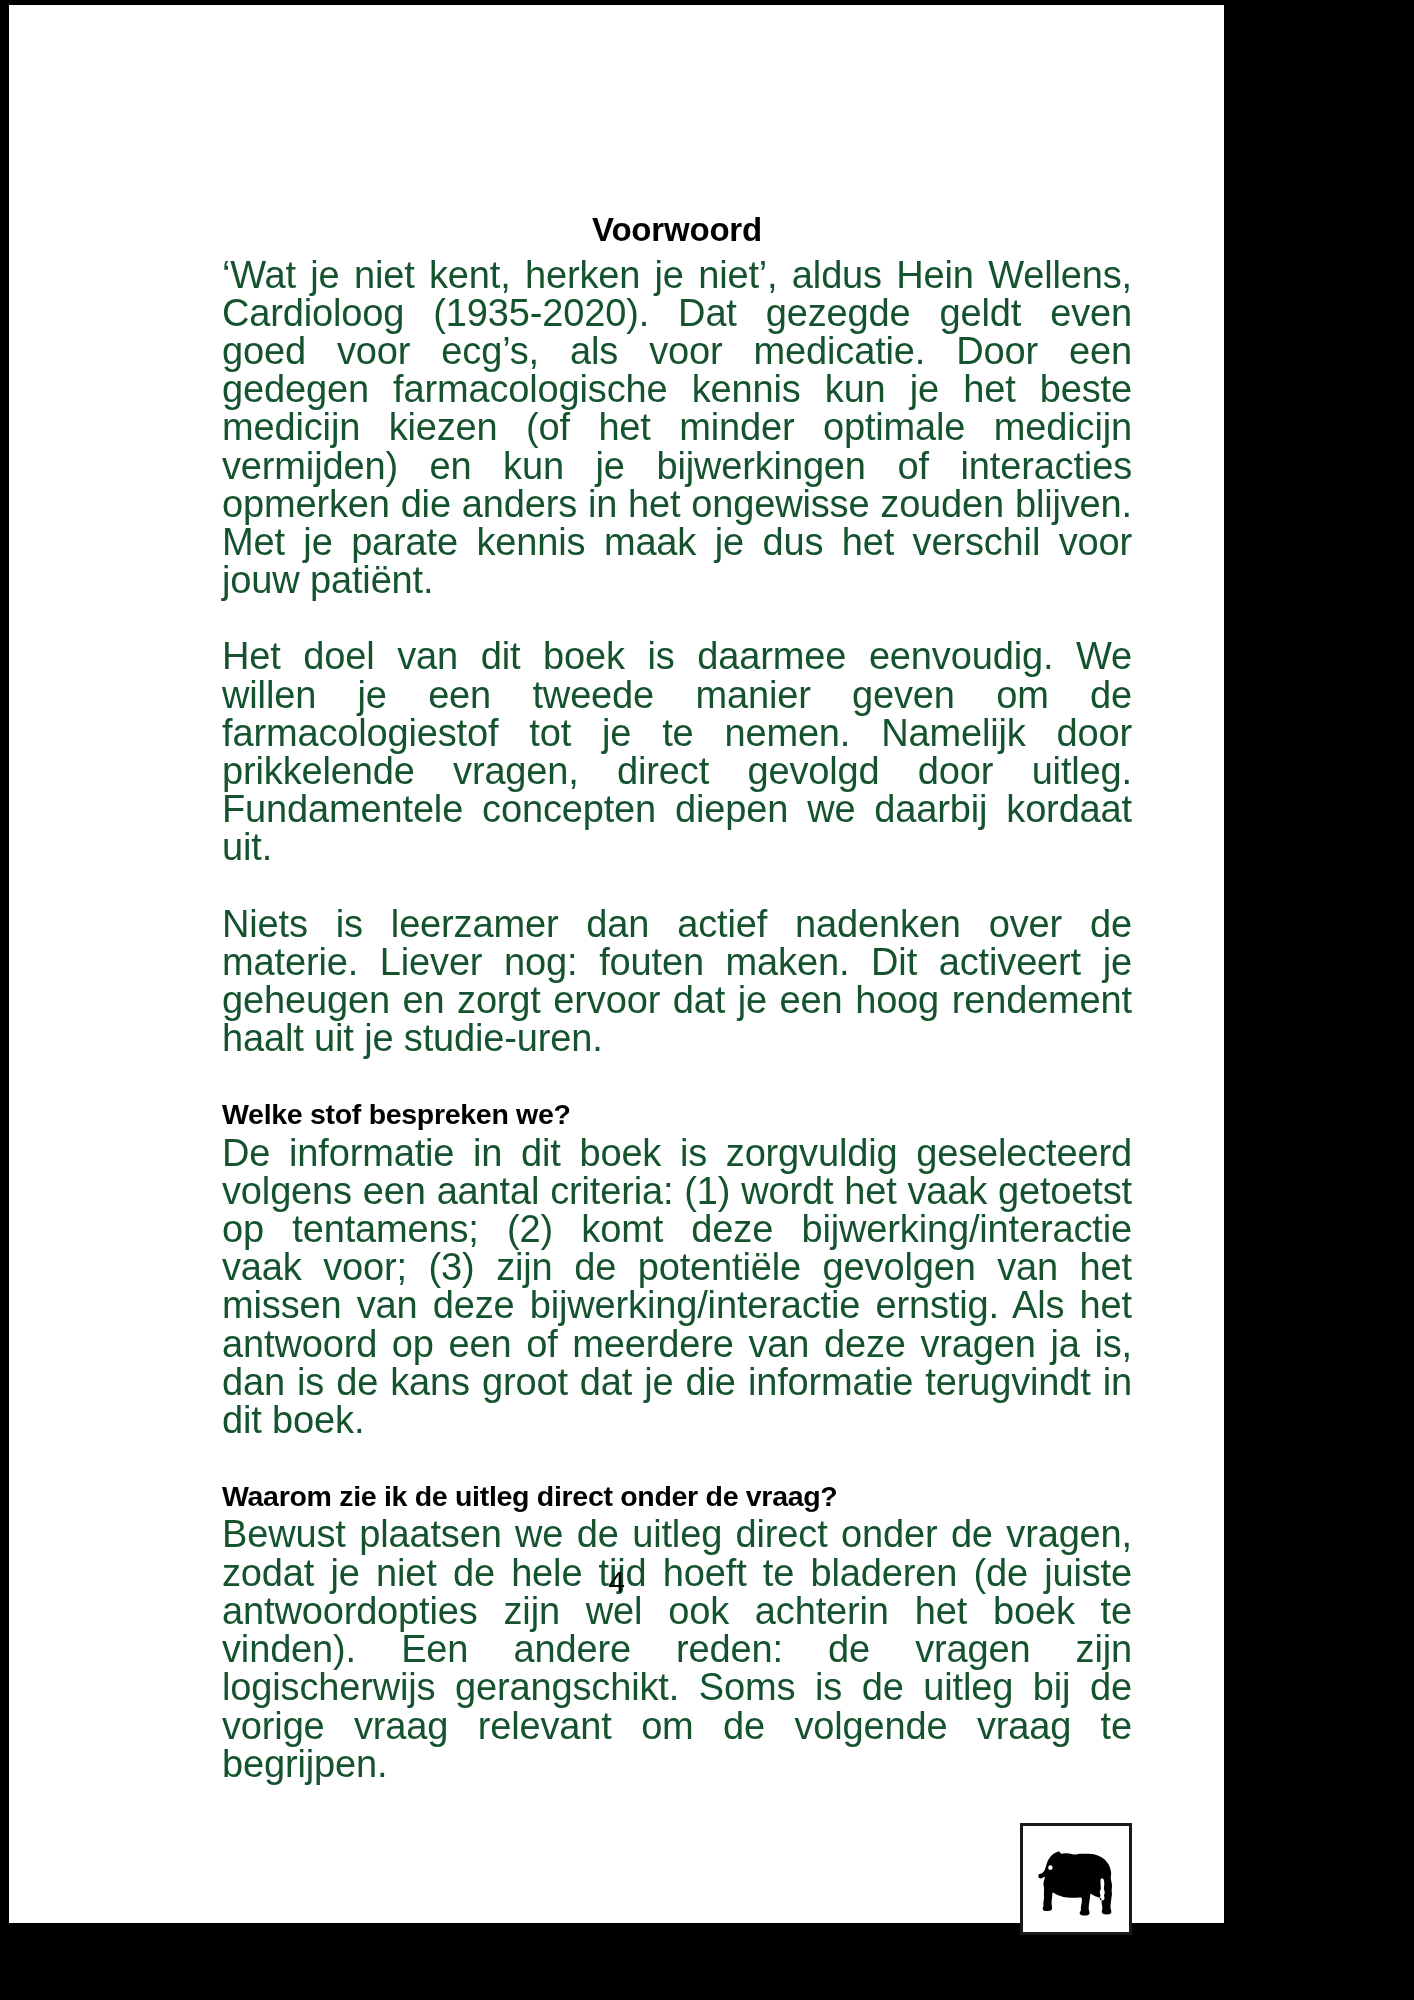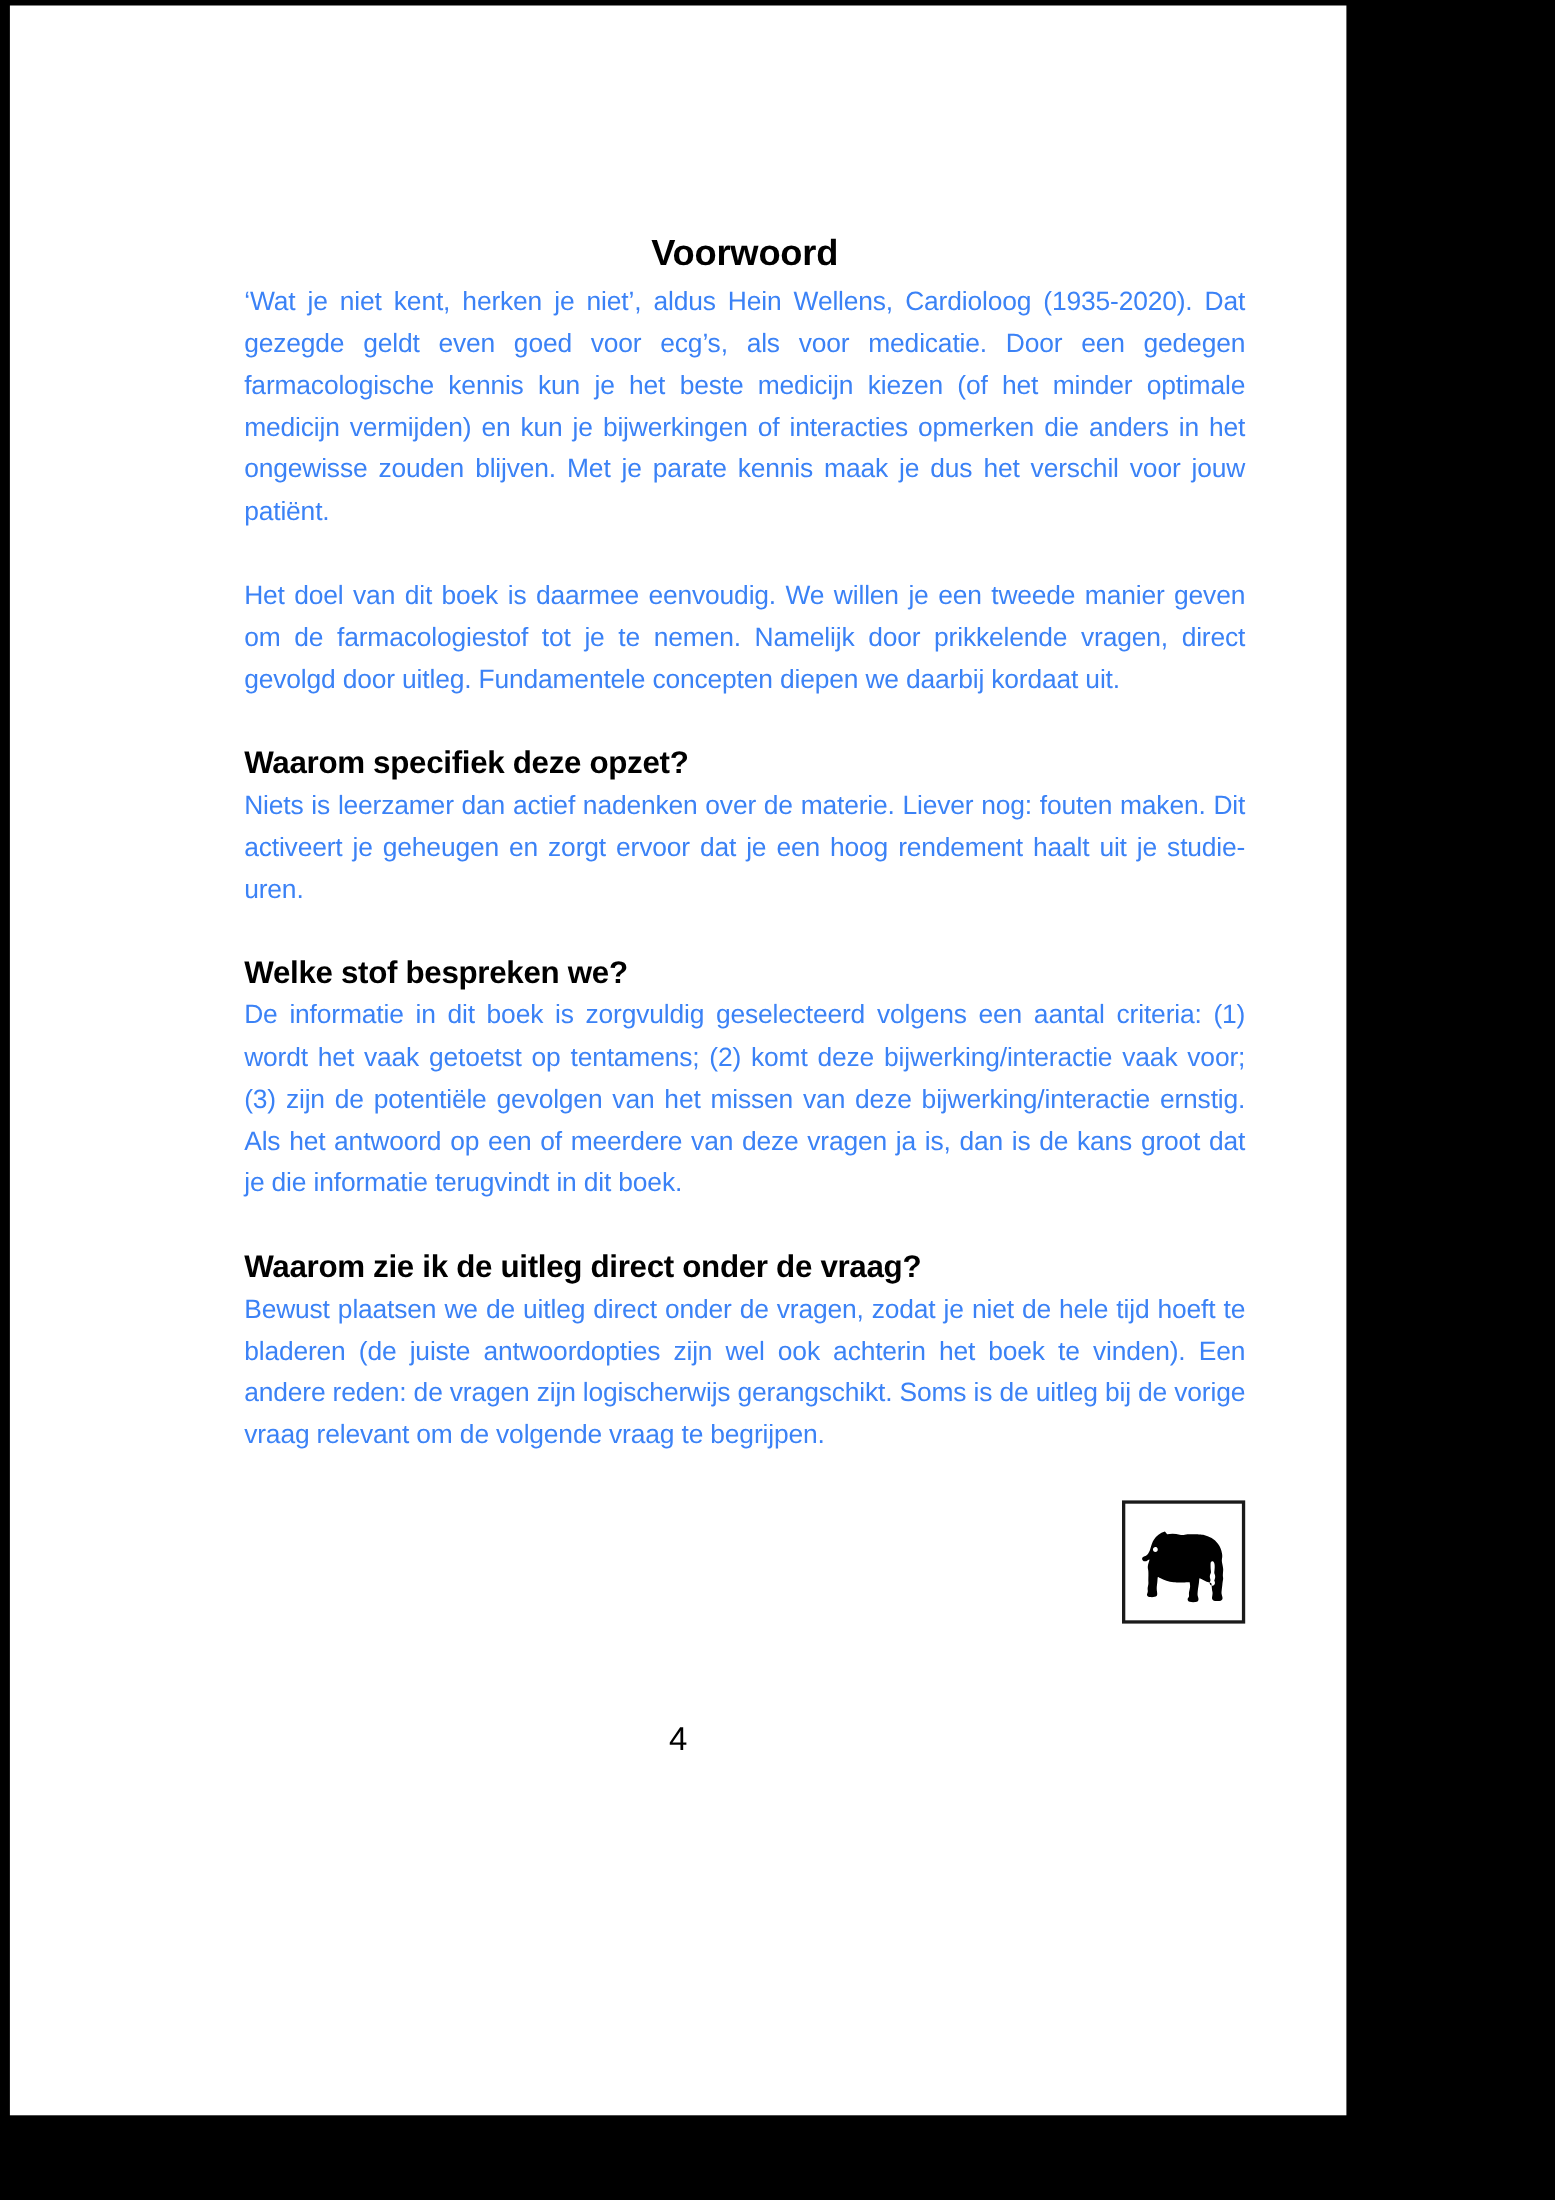--- a/index.html
+++ b/index.html
@@ -38,23 +38,23 @@
     font-size: 33px;
     font-weight: bold;
     text-align: center;
     color: #000000;
     letter-spacing: -0.2px;
     margin: 0 0 6px 0;
     line-height: 1.2;
   }
 
   .body-para {
-    font-size: 24px;
+    font-size: 38px;
     line-height: 38.2px;
-    color: #3b82f6;
+    color: #14532d;
     text-align: justify;
     margin: 0;
     hyphens: none;
     letter-spacing: -0.15px;
   }
 
   .para-gap {
     height: 38px;
   }
 
@@ -119,21 +119,20 @@
     <h1 class="page-title">Voorwoord</h1>
 
     <p class="body-para">‘Wat je niet kent, herken je niet’, aldus Hein Wellens, Cardioloog (1935-2020). Dat gezegde geldt even goed voor ecg’s, als voor medicatie. Door een gedegen farmacologische kennis kun je het beste medicijn kiezen (of het minder optimale medicijn vermijden) en kun je bijwerkingen of interacties opmerken die anders in het ongewisse zouden blijven. Met je parate kennis maak je dus het verschil voor jouw patiënt.</p>
 
     <div class="para-gap"></div>
 
     <p class="body-para">Het doel van dit boek is daarmee eenvoudig. We willen je een tweede manier geven om de farmacologiestof tot je te nemen. Namelijk door prikkelende vragen, direct gevolgd door uitleg. Fundamentele concepten diepen we daarbij kordaat uit.</p>
 
     <div class="para-gap"></div>
 
-    <h2 class="section-heading">Waarom specifiek deze opzet?</h2>
     <p class="body-para">Niets is leerzamer dan actief nadenken over de materie. Liever nog: fouten maken. Dit activeert je geheugen en zorgt ervoor dat je een hoog rendement haalt uit je studie-uren.</p>
 
     <div class="para-gap"></div>
 
     <h2 class="section-heading">Welke stof bespreken we?</h2>
     <p class="body-para">De informatie in dit boek is zorgvuldig geselecteerd volgens een aantal criteria: (1) wordt het vaak getoetst op tentamens; (2) komt deze bijwerking/interactie vaak voor; (3) zijn de potentiële gevolgen van het missen van deze bijwerking/interactie ernstig. Als het antwoord op een of meerdere van deze vragen ja is, dan is de kans groot dat je die informatie terugvindt in dit boek.</p>
 
     <div class="para-gap"></div>
 
     <h2 class="section-heading">Waarom zie ik de uitleg direct onder de vraag?</h2>

